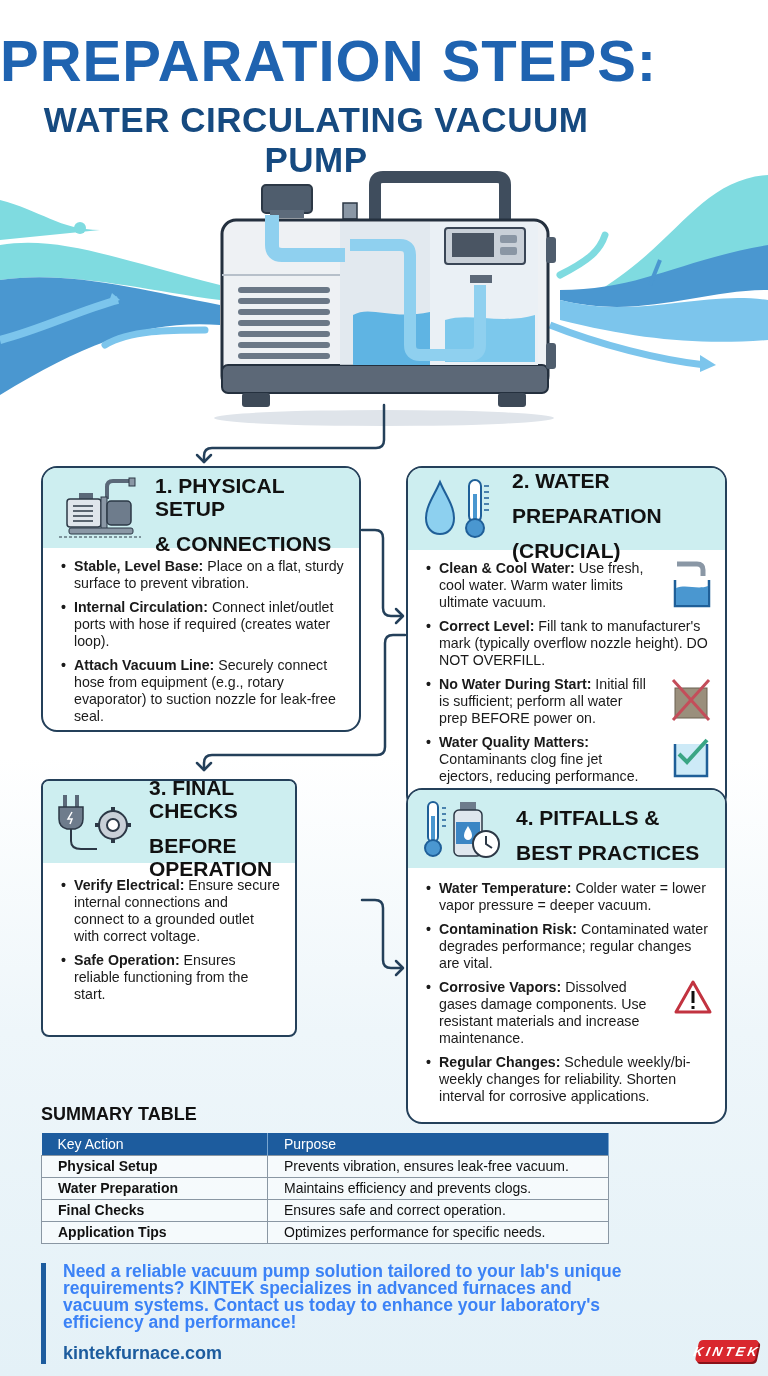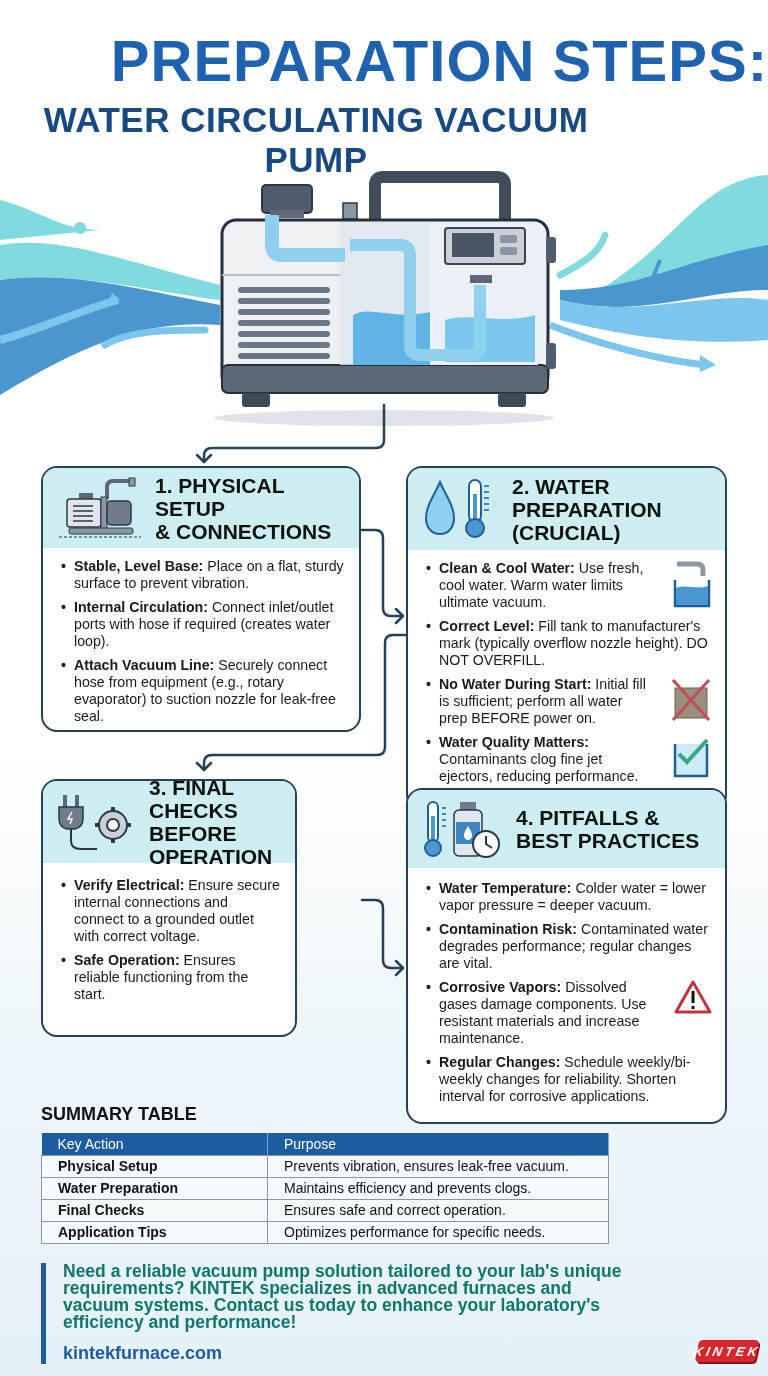--- a/index.html
+++ b/index.html
@@ -5,41 +5,42 @@
   * { box-sizing: border-box; margin: 0; padding: 0; }
   html, body { width: 768px; height: 1376px; overflow: hidden; }
   body {
     font-family: "Liberation Sans", sans-serif;
     background: linear-gradient(#ffffff 0%, #ffffff 55%, #eef6fa 75%, #e4f1f7 100%);
     position: relative;
     color: #111;
   }
   .title {
     position: absolute; left: 0; width: 768px; top: 30px;
-    text-align: right; color: #1f63b0; font-weight: 700;
+    text-align: left; color: #1f63b0; font-weight: 700;
     font-size: 58px; letter-spacing: 1px; line-height: 62px;
   }
   .subtitle {
     position: absolute; left: 0; width: 632px; top: 100px;
     text-align: center; color: #164a80; font-weight: 700;
     font-size: 35px; letter-spacing: 0.5px; line-height: 40px;
   }
   .hero { position: absolute; left: 0; top: 165px; width: 768px; height: 300px; }
 
   .card {
     position: absolute; border: 2.5px solid #24405a; border-radius: 16px;
     background: #ffffff; overflow: hidden;
   }
   .card-head {
     background: #cdeef0; display: flex; align-items: center; padding: 0 14px;
   }
   .card-head .icon { flex: 0 0 auto; margin-right: 12px; }
   .card-title {
     font-weight: 700; font-size: 21px; line-height: 23px; color: #111;
     text-transform: uppercase;
+    margin-top: 12px;
   }
   .card-body { padding: 10px 14px 8px 16px; }
   .item {
     position: relative; padding-left: 15px; font-size: 14.2px; line-height: 17px;
     margin-bottom: 7px; color: #1a1a1a;
   }
   .item::before {
     content: "•"; position: absolute; left: 2px; top: 0; font-weight: 700;
   }
   .item b { font-weight: 700; }
@@ -61,21 +62,21 @@
   }
   table.summary td {
     border: 1px solid #8a97a3; padding: 2px 16px; height: 22px; background: rgba(255,255,255,0.55);
   }
   table.summary td.key { font-weight: 700; width: 226px; }
 
   .cta {
     position: absolute; left: 41px; top: 1263px; width: 600px;
     border-left: 5px solid #1d5c9e; padding-left: 17px;
   }
-  .cta-text { font-weight: 700; font-size: 17.5px; line-height: 17px; color: #0f766e; }
+  .cta-text { font-weight: 700; font-size: 17.5px; line-height: 17px; color: #3b82f6; }
   .cta-link { margin-top: 12px; font-weight: 700; font-size: 18px; color: #1d5c9e; display: inline-block; }
   .brand {
     position: absolute; left: 697px; top: 1340px; width: 60px; height: 22px;
     background: #d9272e; color: #fff; border-radius: 4px; transform: skewX(-12deg);
     font-weight: 700; font-style: italic; font-size: 13px; letter-spacing: 3px;
     display: flex; align-items: center; justify-content: center;
     box-shadow: 2px 2px 0 #8a1218;
   }
 </style>
 </head>
@@ -230,21 +231,21 @@
     </div>
     <div class="item with-icon"><b>Water Quality Matters:</b><span> Contaminants clog fine jet ejectors, reducing performance.</span>
       <svg class="side-icon" style="top:0;" width="44" height="46" viewBox="0 0 44 46">
         <path d="M6 10 L6 42 L38 42 L38 10" stroke="#1f5f98" stroke-width="2.5" fill="#cdeaf7"></path>
         <path d="M10 20 L18 28 L38 6" stroke="#3aa584" stroke-width="4" fill="none"></path>
       </svg>
     </div>
   </div>
 </div>
 
-<div class="card" style="left:41px; top:779px; width:256px; height:258px;">
+<div class="card" style="left:41px; top:779px; width:256px; height:258px;border-radius:8px;">
   <div class="card-head" style="height:82px;">
     <svg class="icon" width="80" height="62" viewBox="0 0 80 62">
       <rect x="6" y="4" width="4" height="12" fill="#5a6878"></rect>
       <rect x="18" y="4" width="4" height="12" fill="#5a6878"></rect>
       <path d="M2 16 L26 16 L26 28 Q26 36 18 38 L10 38 Q2 36 2 28 Z" fill="#6e7c8c" stroke="#2c3846" stroke-width="1.5"></path>
       <path d="M15 21 L11 28 L15 28 L13 33" stroke="#fff" stroke-width="1.5" fill="none"></path>
       <path d="M14 38 L14 50 Q14 58 24 58 L40 58" stroke="#2c3846" stroke-width="2" fill="none"></path>
       <circle cx="56" cy="34" r="14" fill="#c9d0d8" stroke="#2c3846" stroke-width="2"></circle>
       <circle cx="56" cy="34" r="6" fill="#fff" stroke="#2c3846" stroke-width="2"></circle>
       <g stroke="#2c3846" stroke-width="4">

